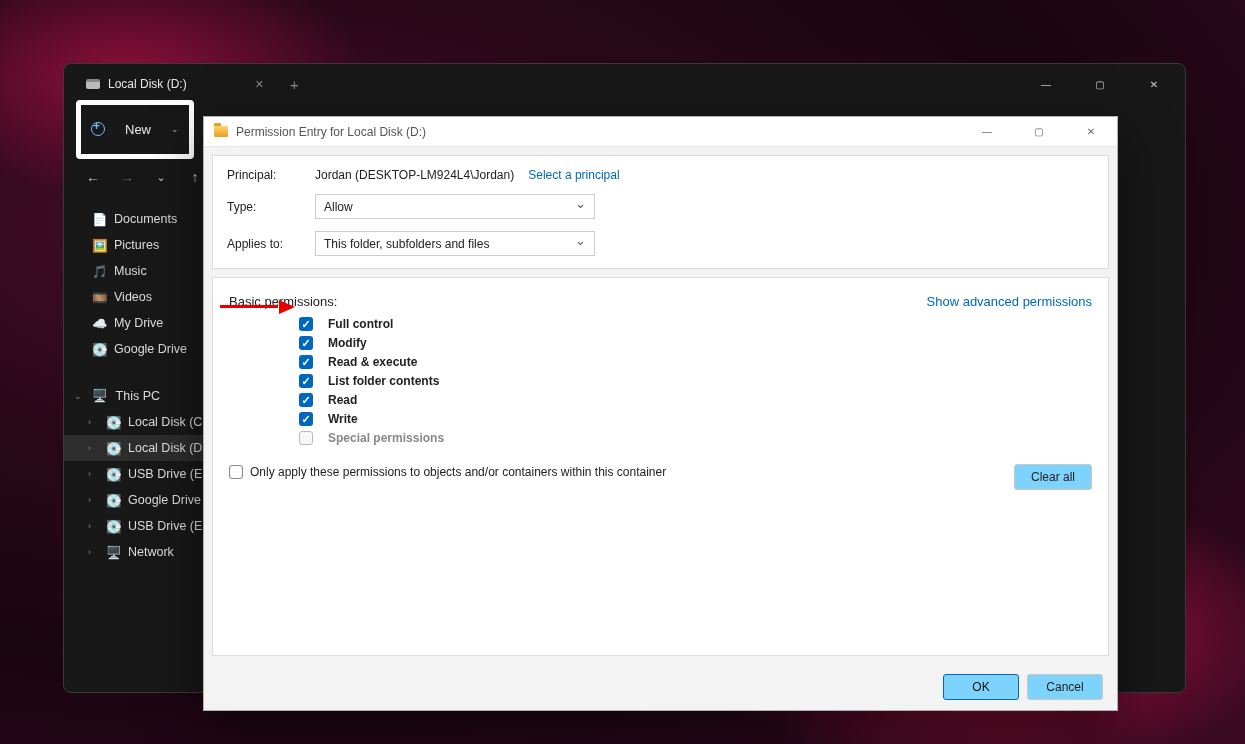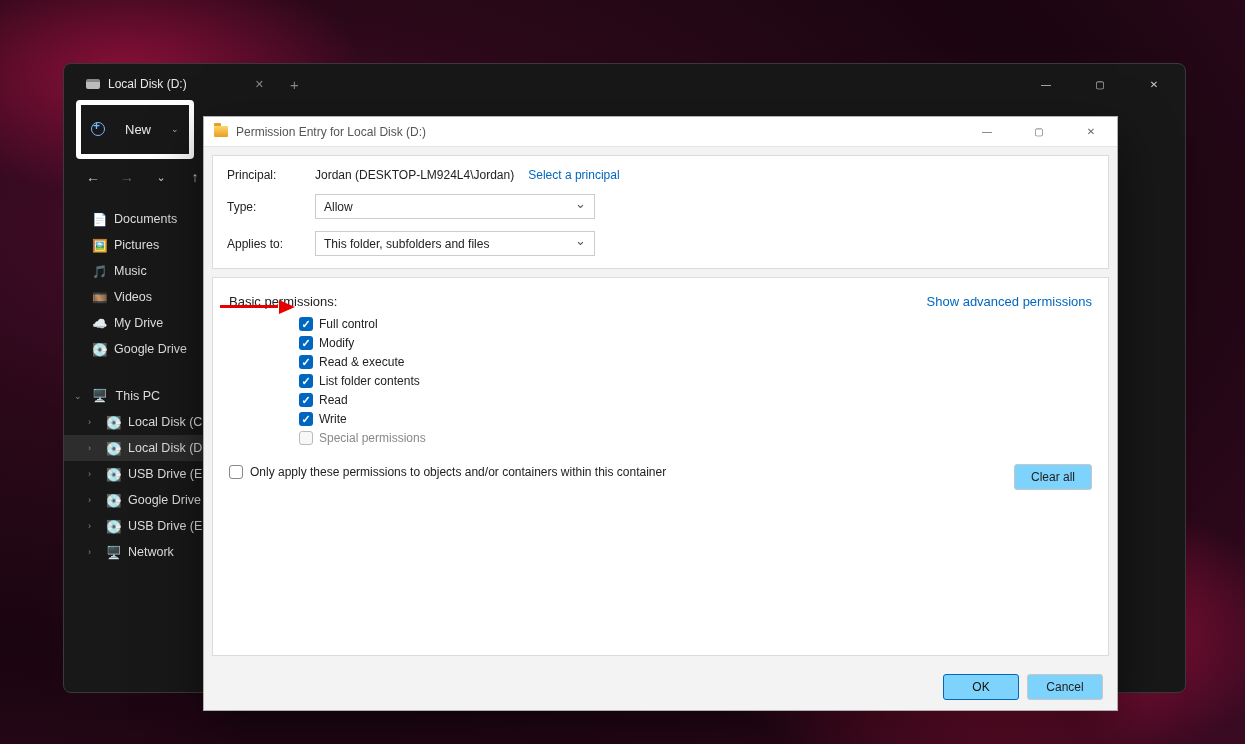--- a/index.html
+++ b/index.html
@@ -97,21 +97,21 @@
 .panel.top .row-principal { display: flex; align-items: center; gap: 14px; }
 .link { color: #0067c0; cursor: pointer; }
 .combo {
   width: 280px; height: 25px; border: 1px solid #ccc; background: #fff;
   display: flex; align-items: center; padding: 0 8px; font-size: 12px; position: relative;
 }
 .combo::after { content: "⌄"; position: absolute; right: 8px; color: #555; font-size: 13px; top: 1px;}
 .panel.perm { flex: 1; position: relative; padding: 16px 16px; }
 .perm-head { font-size: 13px; display: flex; justify-content: space-between; margin-bottom: 8px;}
 .perm-list { margin-left: 70px; display: flex; flex-direction: column; gap: 5px; }
-.chk-row { display: flex; align-items: center; gap: 6px; }
+.chk-row { display: flex; align-items: center; gap: 15px; font-weight: bold; }
 .chk {
   width: 14px; height: 14px; border-radius: 3px; display: inline-flex;
   align-items: center; justify-content: center; font-size: 11px; font-weight: 700;
 }
 .chk.on { background: #0067c0; color: #fff; }
 .chk.on::after { content: "✓"; }
 .chk.off { border: 1px solid #888; background: #fff; }
 .chk.disabled { border: 1px solid #bbb; background: #f7f7f7; }
 .chk-row.disabled { color: #888; }
 .only-row { display: flex; align-items: center; gap: 7px; margin-top: 20px; }

